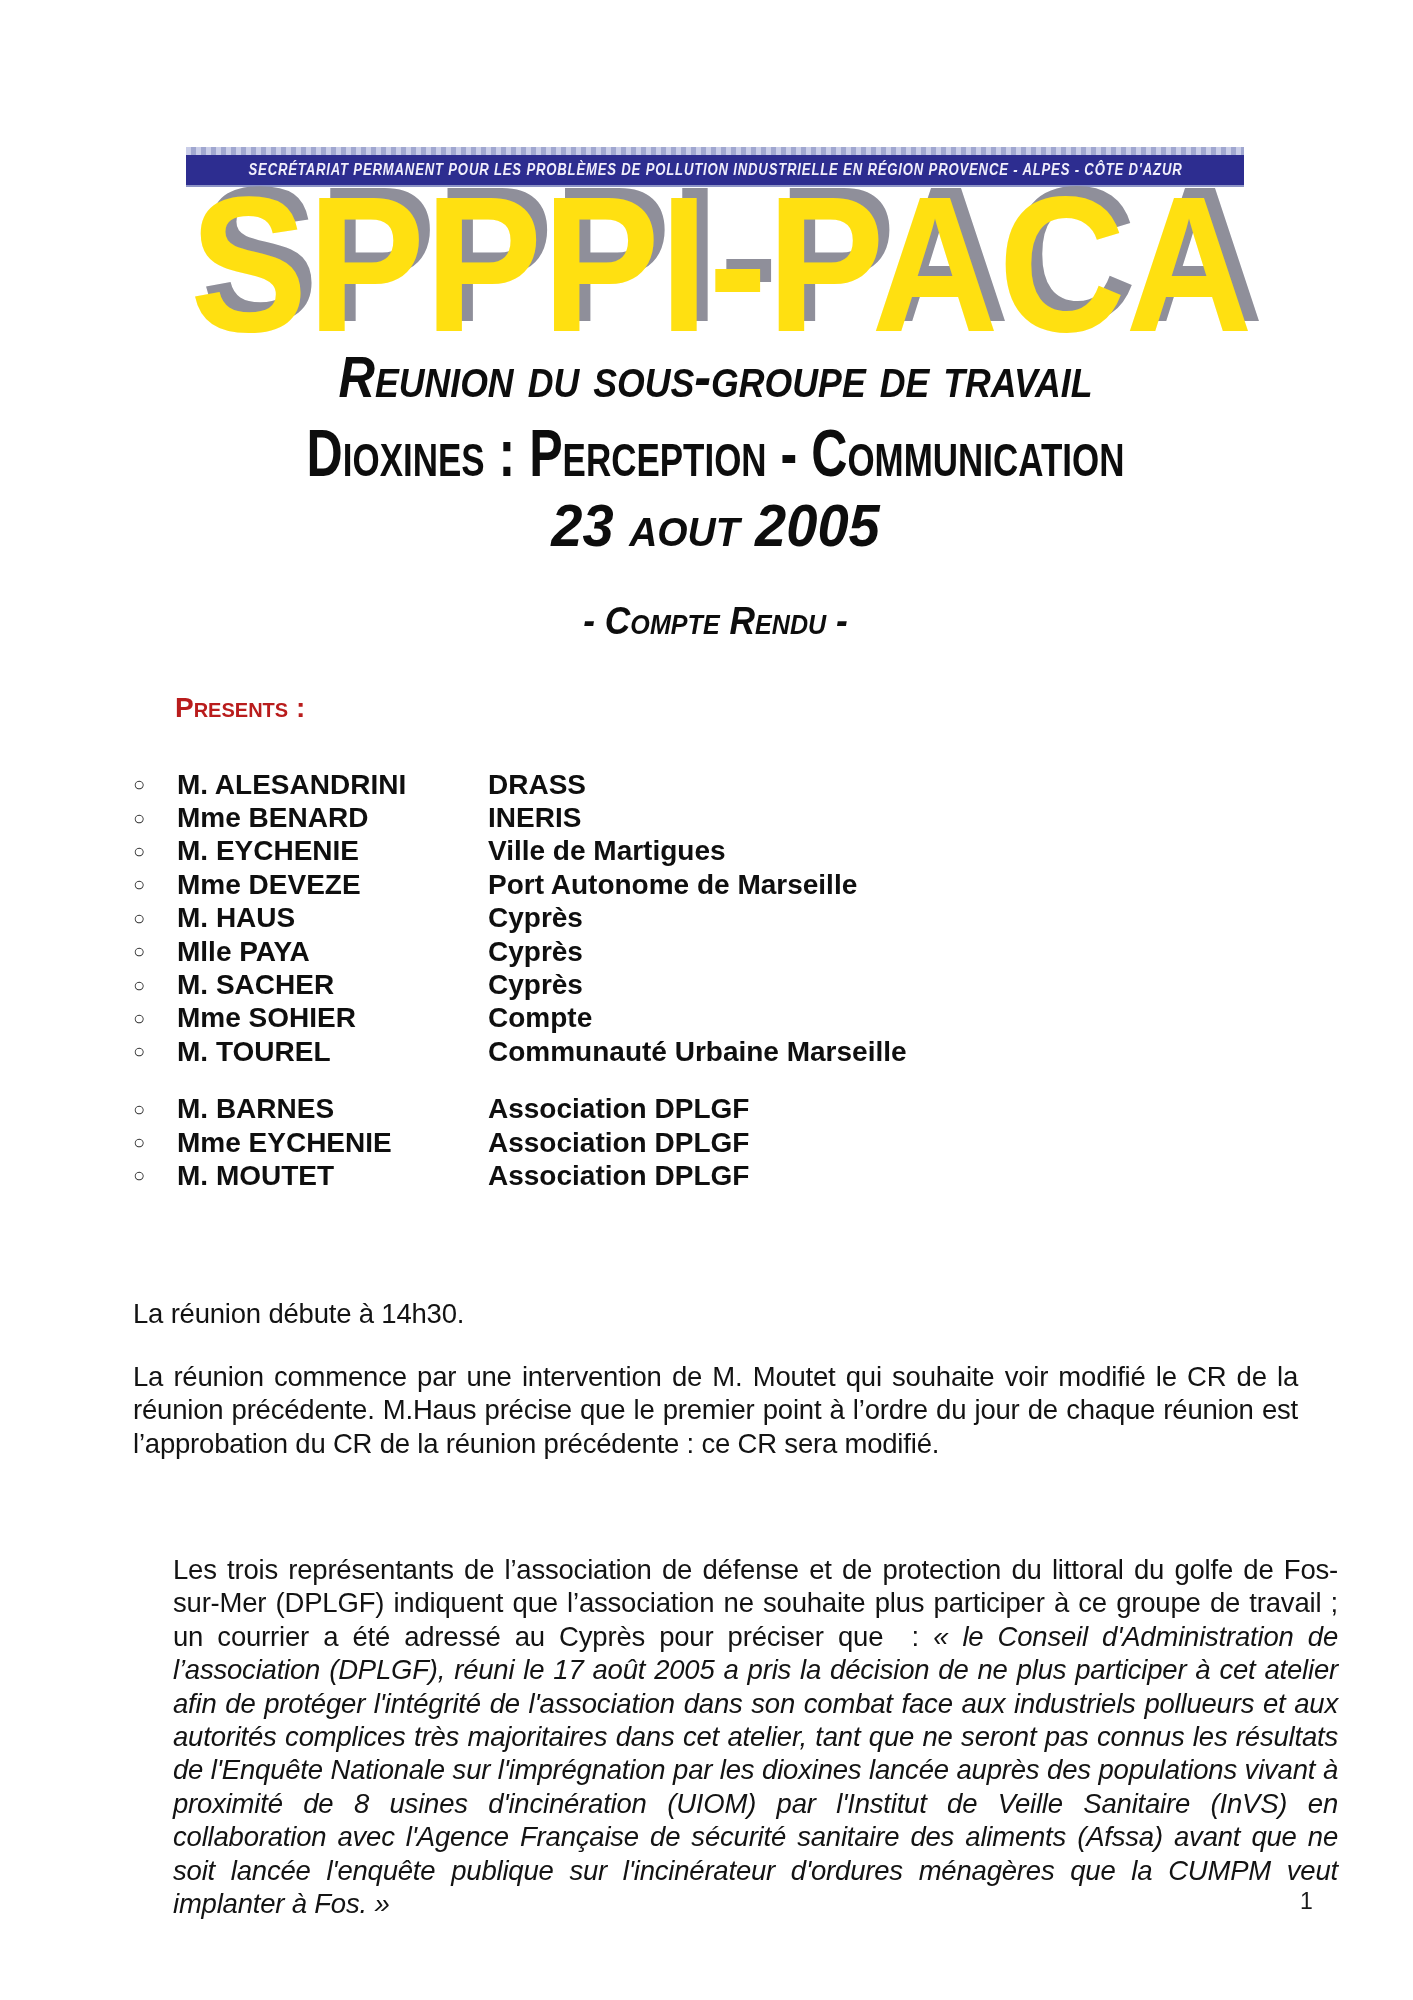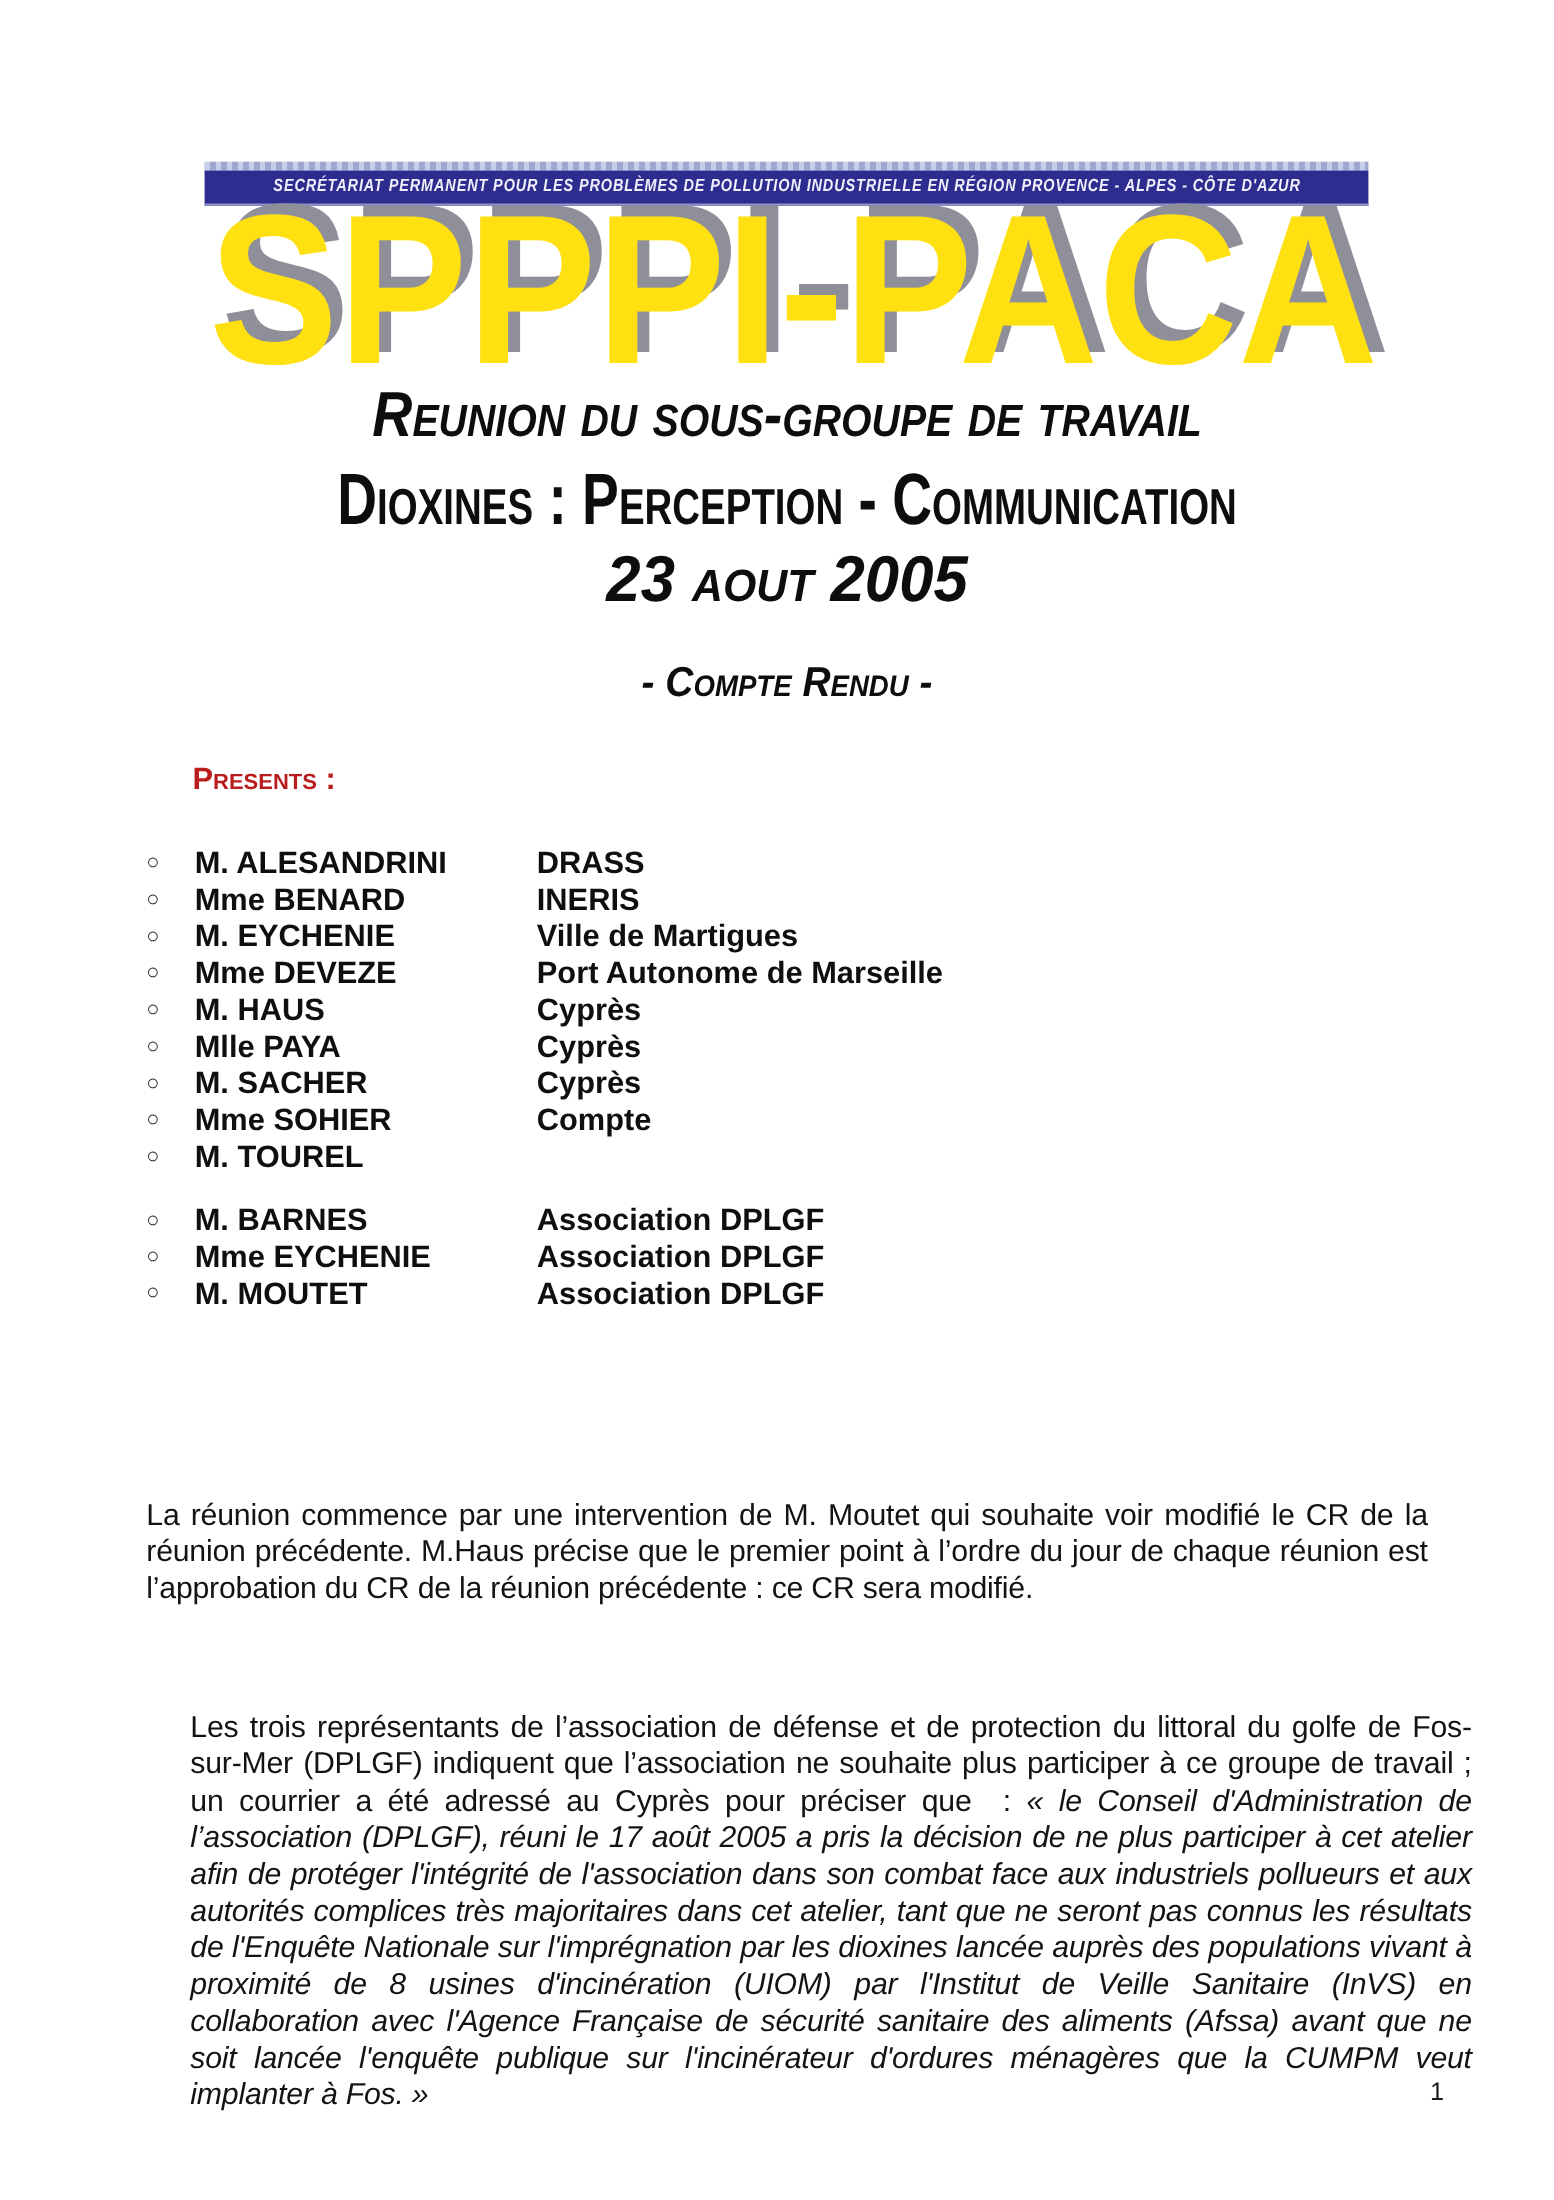--- a/index.html
+++ b/index.html
@@ -128,20 +128,21 @@
         <span class="org">Cyprès</span>
       </div>
       <div class="row">
         <span class="bullet">○</span>
         <span class="name">Mme SOHIER</span>
         <span class="org">Compte</span>
       </div>
       <div class="row">
         <span class="bullet">○</span>
         <span class="name">M. TOUREL</span>
+        <span class="org">Communauté Urbaine Marseille</span>
       </div>
     </div>
 
     <div class="group2">
       <div class="row">
         <span class="bullet">○</span>
         <span class="name">M. BARNES</span>
         <span class="org">Association DPLGF</span>
       </div>
       <div class="row">
@@ -150,18 +151,19 @@
         <span class="org">Association DPLGF</span>
       </div>
       <div class="row">
         <span class="bullet">○</span>
         <span class="name">M. MOUTET</span>
         <span class="org">Association DPLGF</span>
       </div>
     </div>
   </div>
 
+  <div class="para p1">La réunion débute à 14h30.</div>
   <div class="para p2">La réunion commence par une intervention de M. Moutet qui souhaite voir modifié le CR de la réunion précédente. M.Haus précise que le premier point à l’ordre du jour de chaque réunion est l’approbation du CR de la réunion précédente : ce CR sera modifié.</div>
   <div class="para p3"><span>Les trois représentants de l’association de défense et de protection du littoral du golfe de Fos-sur-Mer (DPLGF) indiquent que l’association ne souhaite plus participer à ce groupe de travail ; un courrier a été adressé au Cyprès pour préciser que&nbsp; : </span><span class="quote">«&nbsp;le Conseil d'Administration de l’association (DPLGF), réuni le 17 août 2005 a pris la décision de ne plus participer à cet atelier afin de protéger l'intégrité de l'association dans son combat face aux industriels pollueurs et aux autorités complices très majoritaires dans cet atelier, tant que ne seront pas connus les résultats de l'Enquête Nationale sur l'imprégnation par les dioxines lancée auprès des populations vivant à proximité de 8 usines d'incinération (UIOM) par l'Institut de Veille Sanitaire (InVS) en collaboration avec l'Agence Française de sécurité sanitaire des aliments (Afssa) avant que ne soit lancée l'enquête publique sur l'incinérateur d'ordures ménagères que la CUMPM veut implanter à Fos.&nbsp;»</span></div>
 
   <div class="pagenum">1</div>
 
 </div>
 
 </body></html>

